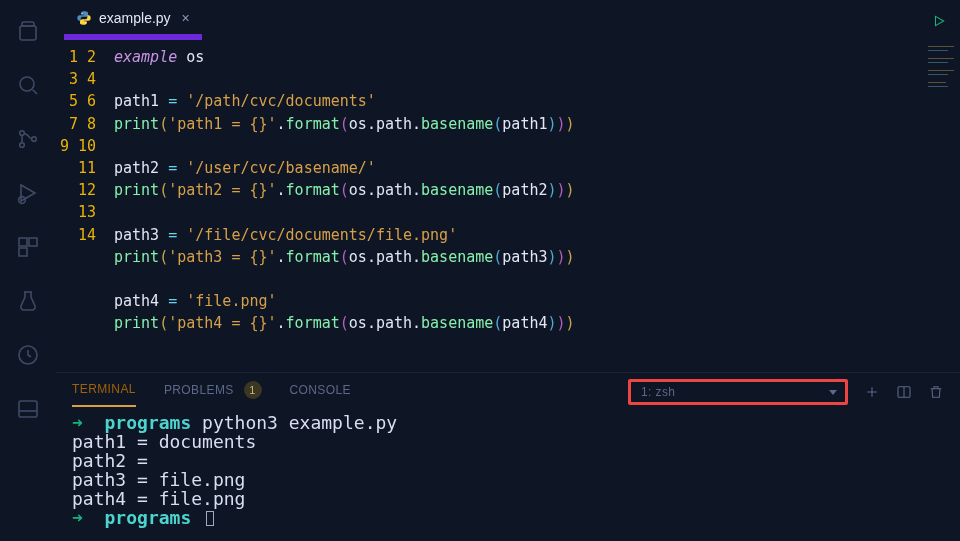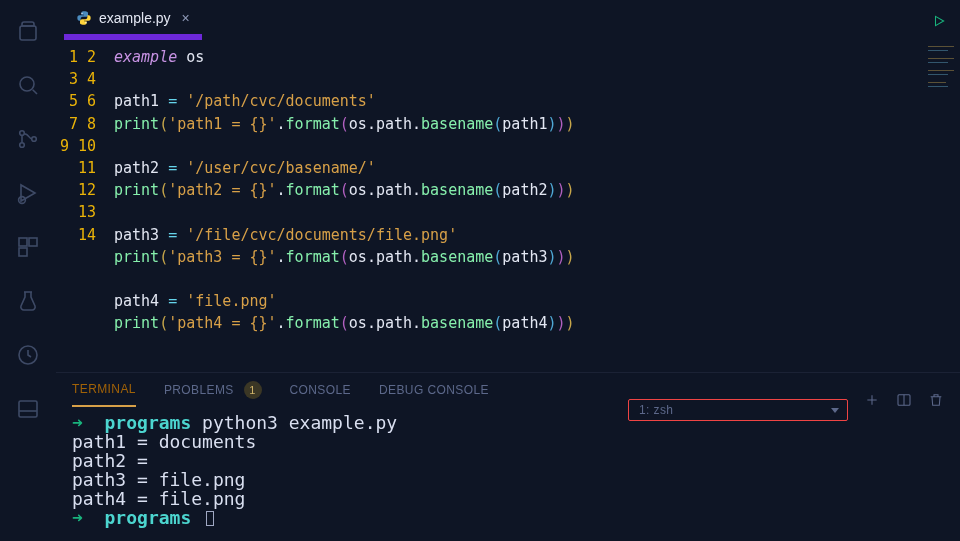--- a/index.html
+++ b/index.html
@@ -105,26 +105,25 @@
     background:#3b3725; color:#d1b56a; font-size:11px; margin-left:6px;
   }
   .panel-right {
     position:absolute; right:16px; top:6px;
     display:flex; align-items:center; gap:16px;
     color:#5c688a;
     font-family:-apple-system,"Segoe UI",sans-serif;
     font-size:12px;
   }
   .term-select {
-    border:1px solid #ef4444; border-radius:2px;
+    border:3px solid #ef4444; border-radius:2px;
     padding:3px 28px 3px 10px;
     min-width:220px;
     position:relative;
     cursor:pointer;
-    margin-top:20px;
   }
   .term-select::after{
     content:""; position:absolute; right:8px; top:8px;
     border-left:4px solid transparent; border-right:4px solid transparent;
     border-top:5px solid #5c688a;
   }
   .panel-right svg { width:16px; height:16px; stroke:#5c688a; fill:none; stroke-width:1.6; cursor:pointer;}
   .term-body {
     flex:1; padding-top:6px;
     font-size:18px; line-height:19px; white-space:pre;
@@ -253,21 +252,20 @@
 </div>
 
 <div class="panel">
   <div class="panel-tabs">
     <div class="ptab active">TERMINAL</div>
     <div class="ptab">
       <span>PROBLEMS</span>
       <span class="badge">1</span>
     </div>
     <div class="ptab">CONSOLE</div>
-    <div class="ptab">DEBUG CONSOLE</div>
 
     <div class="panel-right">
       <div class="term-select">
         <span>1: zsh</span>
       </div>
       <svg viewBox="0 0 24 24">
           <path d="M12 5v14M5 12h14"></path>
         </svg>
       <svg viewBox="0 0 24 24">
           <rect x="3" y="4" width="18" height="16" rx="1.5"></rect>

